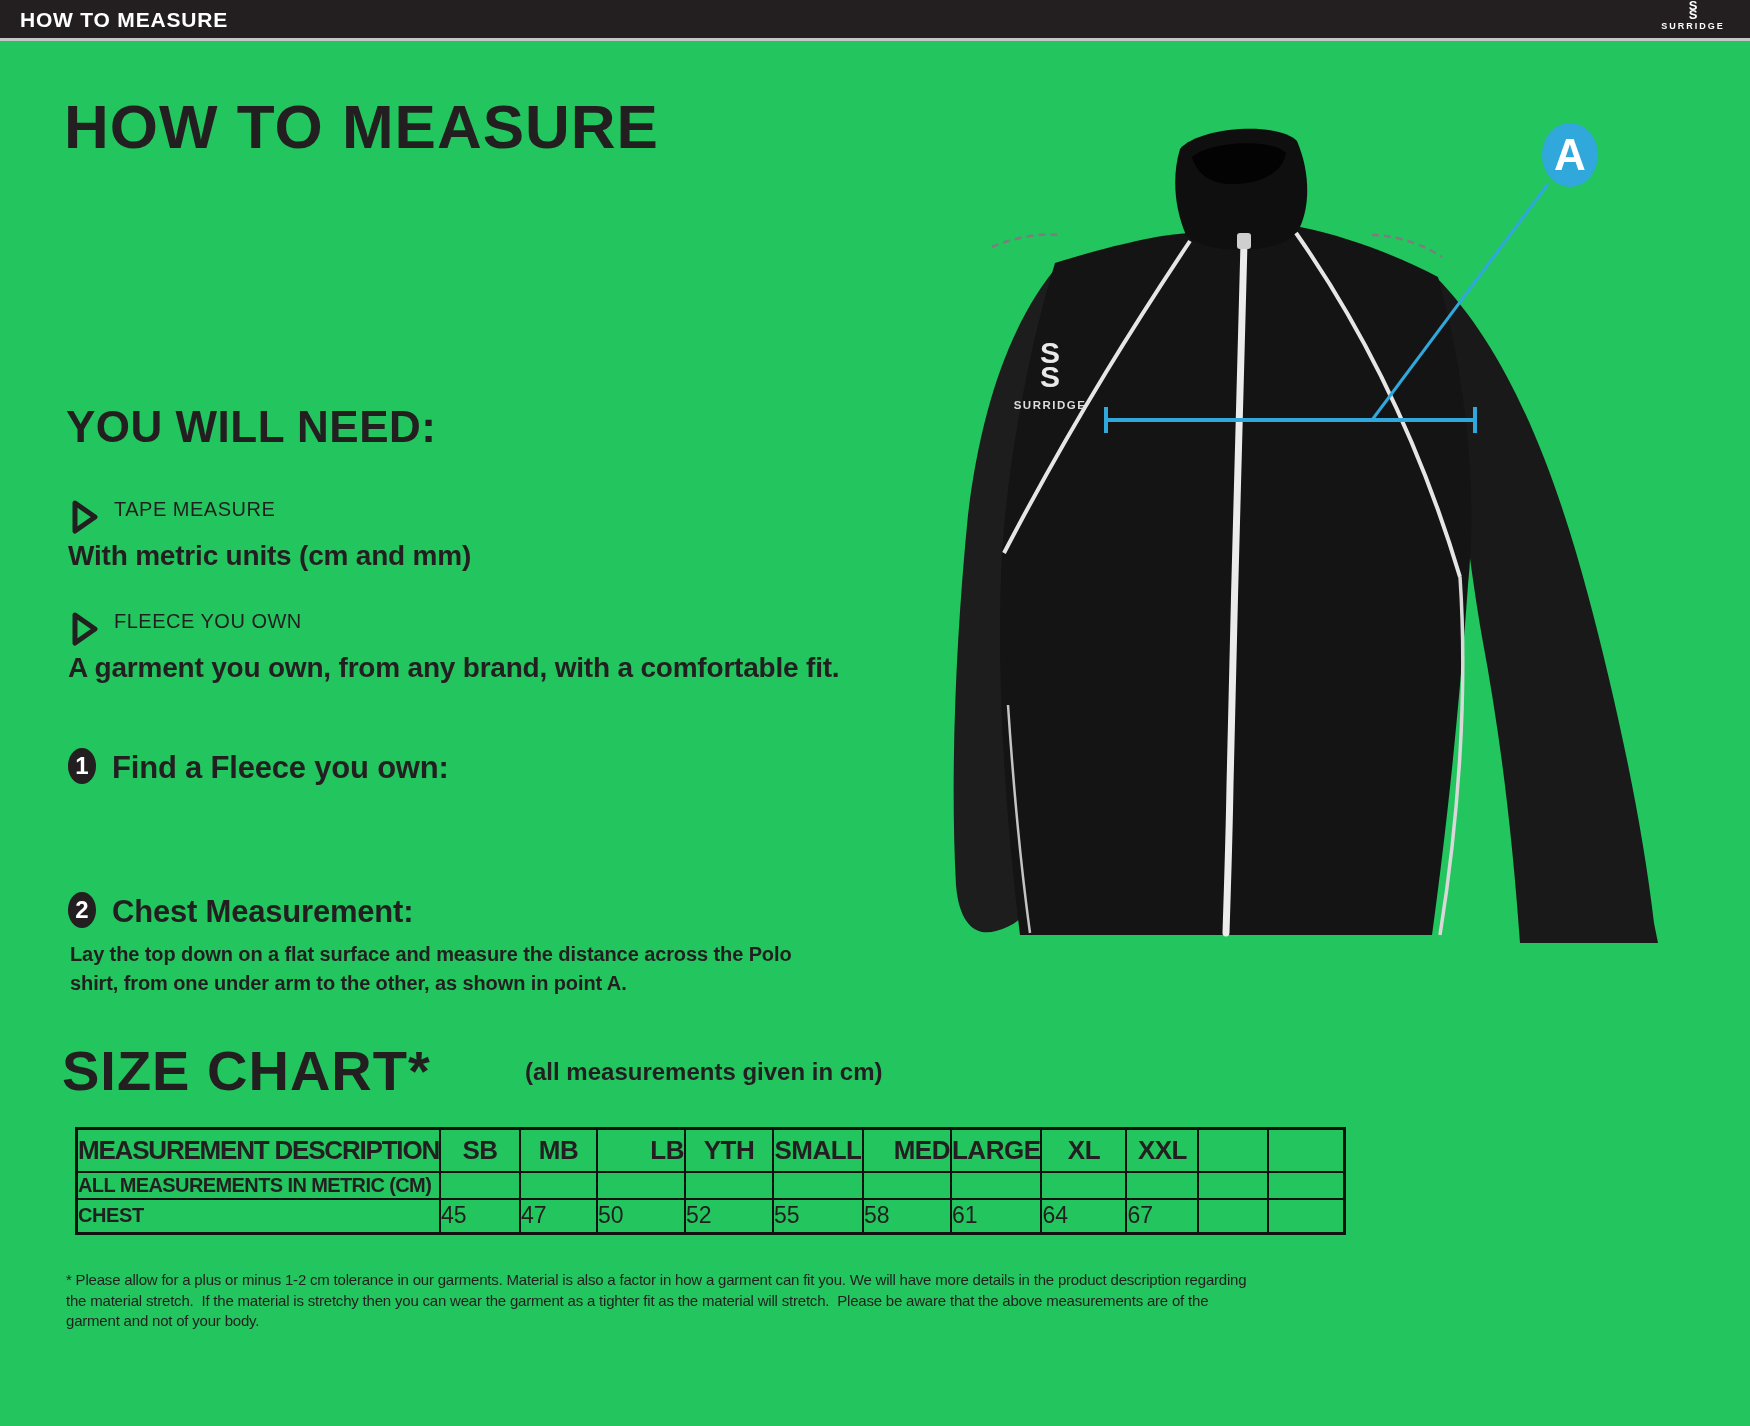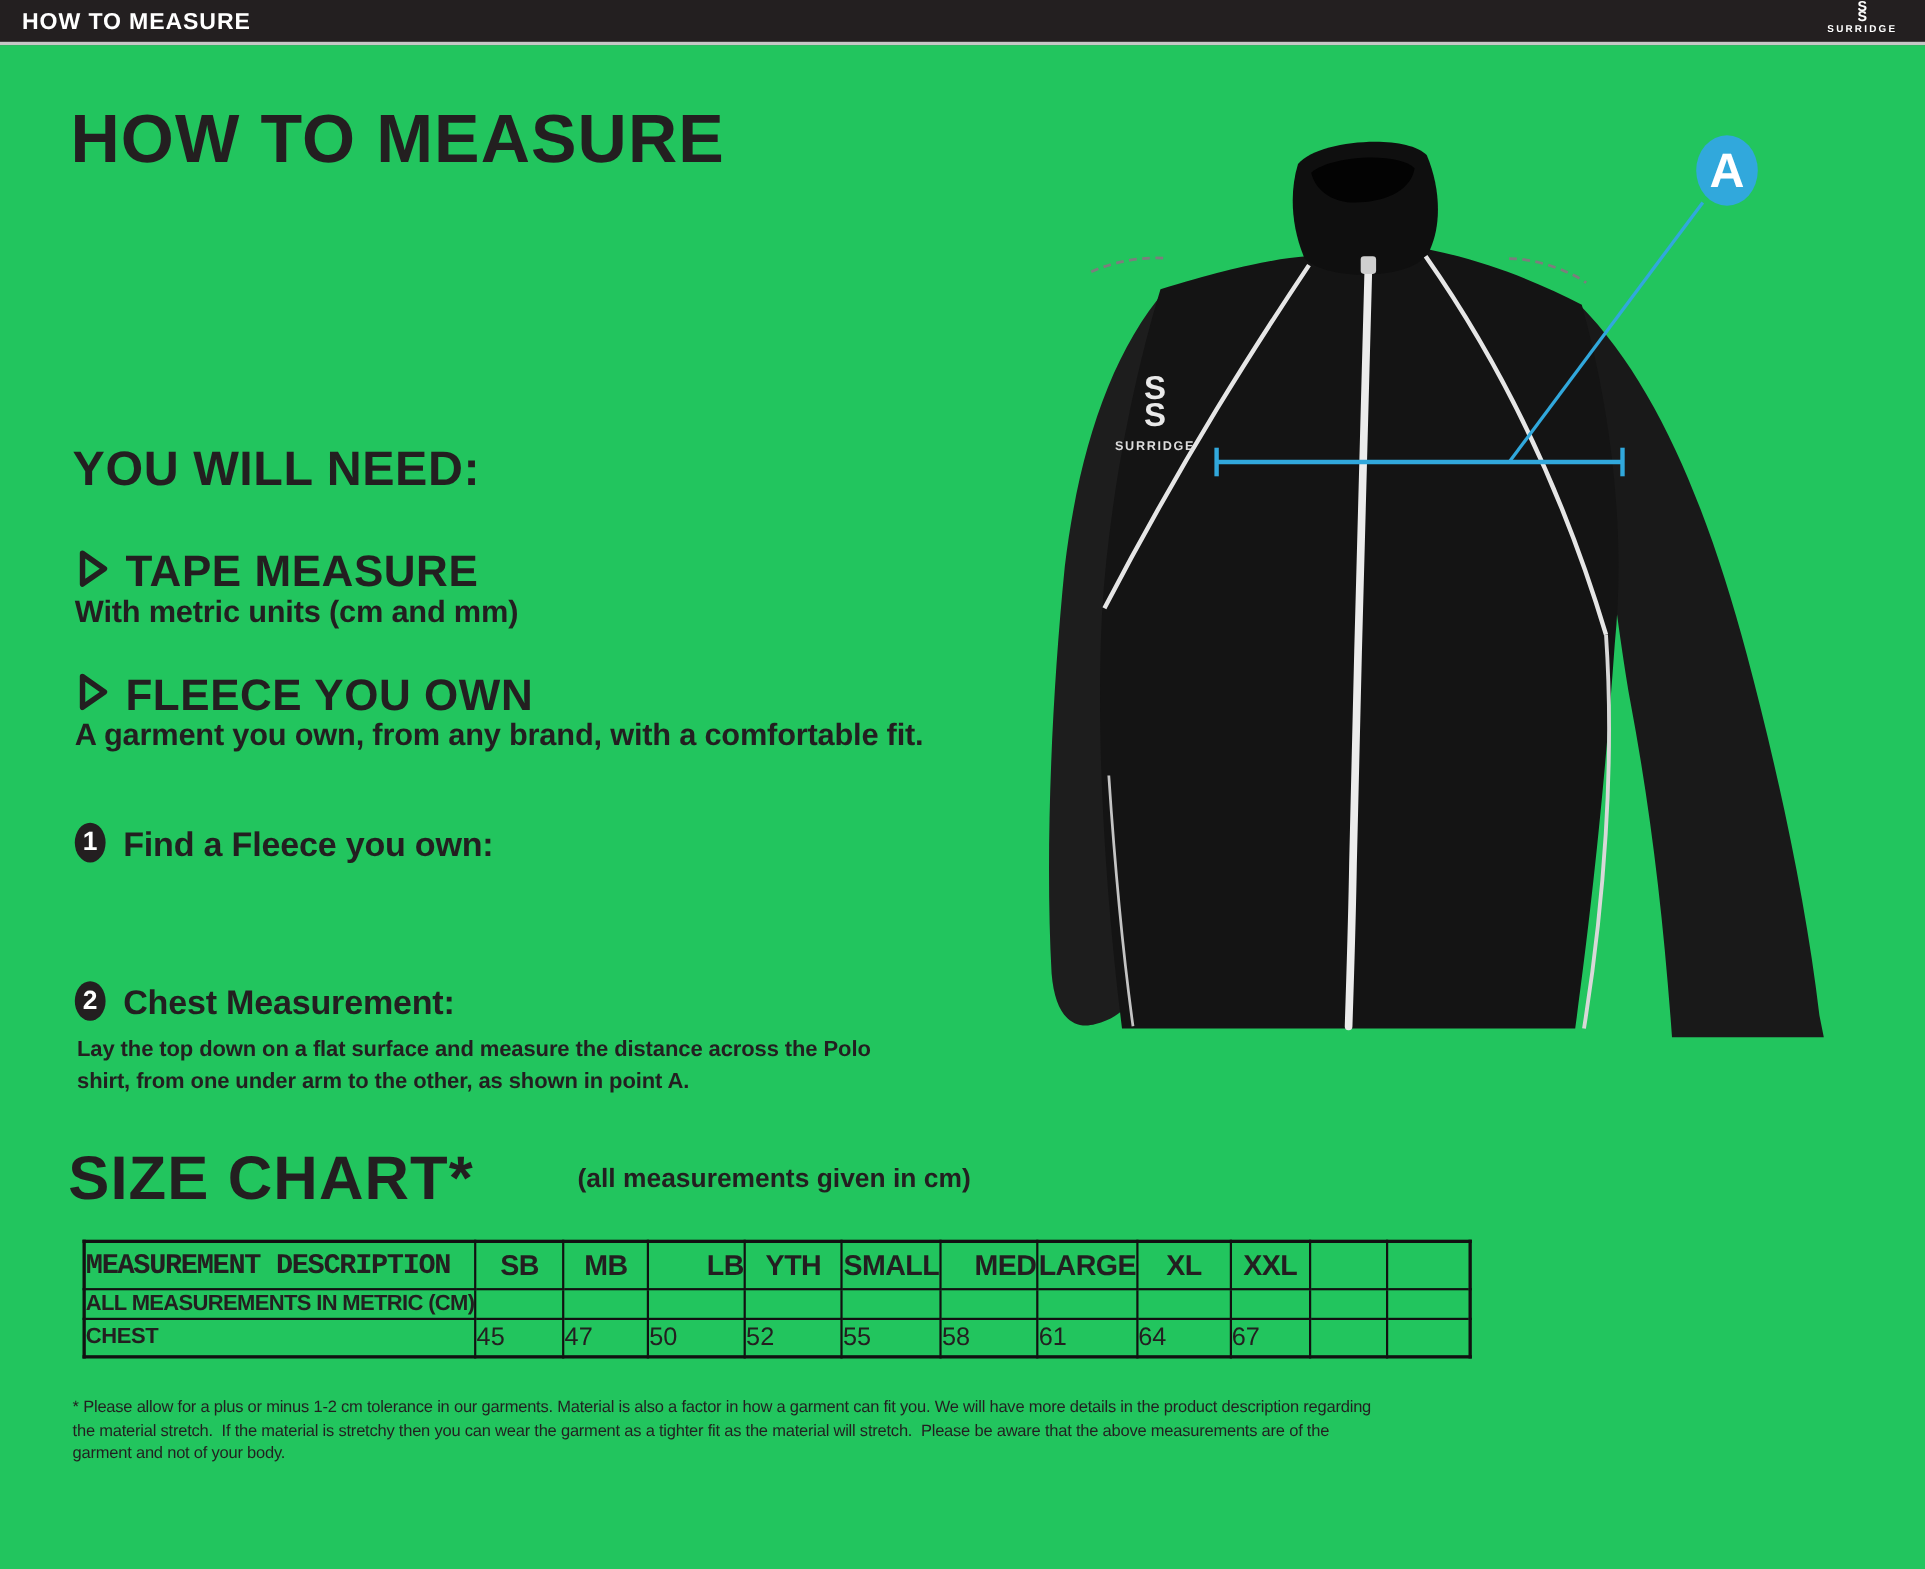--- a/index.html
+++ b/index.html
@@ -31,21 +31,21 @@
     padding:22px 24px;
   }
   .notice-text{font-size:27px;font-weight:700;line-height:1.45;letter-spacing:-0.2px;}
   .ywn-heading{
     position:absolute;left:66px;top:402px;font-size:44px;font-weight:700;letter-spacing:0.5px;
   }
   .need-item-icon{
     position:absolute;left:72px;width:26px;height:34px;
   }
   .need-label{
-    position:absolute;left:114px;font-size:40px;font-weight:700;letter-spacing:0.5px;
+    position:absolute;left:114px;font-size:20px;font-weight:400;letter-spacing:0.5px;
   }
   .need-desc{
     position:absolute;left:68px;font-size:28px;font-weight:700;letter-spacing:-0.2px;
   }
   .step-badge{
     position:absolute;left:68px;width:28px;height:36px;background:#231f20;border-radius:50%;
     color:#fff;text-align:center;font-size:24px;font-weight:700;line-height:36px;
   }
   .step-title{
     position:absolute;left:112px;font-size:31px;font-weight:700;letter-spacing:-0.2px;
@@ -60,21 +60,21 @@
   .sc-sub{
     position:absolute;left:525px;top:1058px;font-size:24px;font-weight:700;
   }
   
   .size-table-wrap{position:absolute;left:75px;top:1127px;}
   table.size-table{border-collapse:collapse;border:3px solid #111;table-layout:fixed;}
   table.size-table th,table.size-table td{border:2px solid #111;padding:0;overflow:hidden;white-space:nowrap;}
   table.size-table thead tr{height:43px;}
   tr.r-metric{height:27px;}
   tr.r-chest{height:35px;}
-  th.c-desc{font-size:26px;font-weight:700;letter-spacing:-1.2px;text-align:left;padding-left:8px;font-family:Liberation Mono, monospace;}
+  th.c-desc{font-size:26px;font-weight:700;letter-spacing:-1.2px;text-align:left;padding-left:8px;}
   th.c-size{font-size:26px;font-weight:700;text-align:center;letter-spacing:-0.5px;}
   th.c-left{text-align:right;padding-left:8px;}
   td.lbl-metric{font-size:20px;font-weight:700;letter-spacing:-0.6px;text-align:left;padding-left:6px;}
   td.lbl-chest{font-size:20px;font-weight:600;letter-spacing:-0.4px;text-align:left;padding-left:6px;}
   td.val{font-size:23px;font-weight:400;}
   
   .footnote{
     position:absolute;left:66px;top:1270px;width:1190px;font-size:15px;font-weight:400;
     line-height:1.38;letter-spacing:-0.2px;white-space:pre-wrap;
   }

